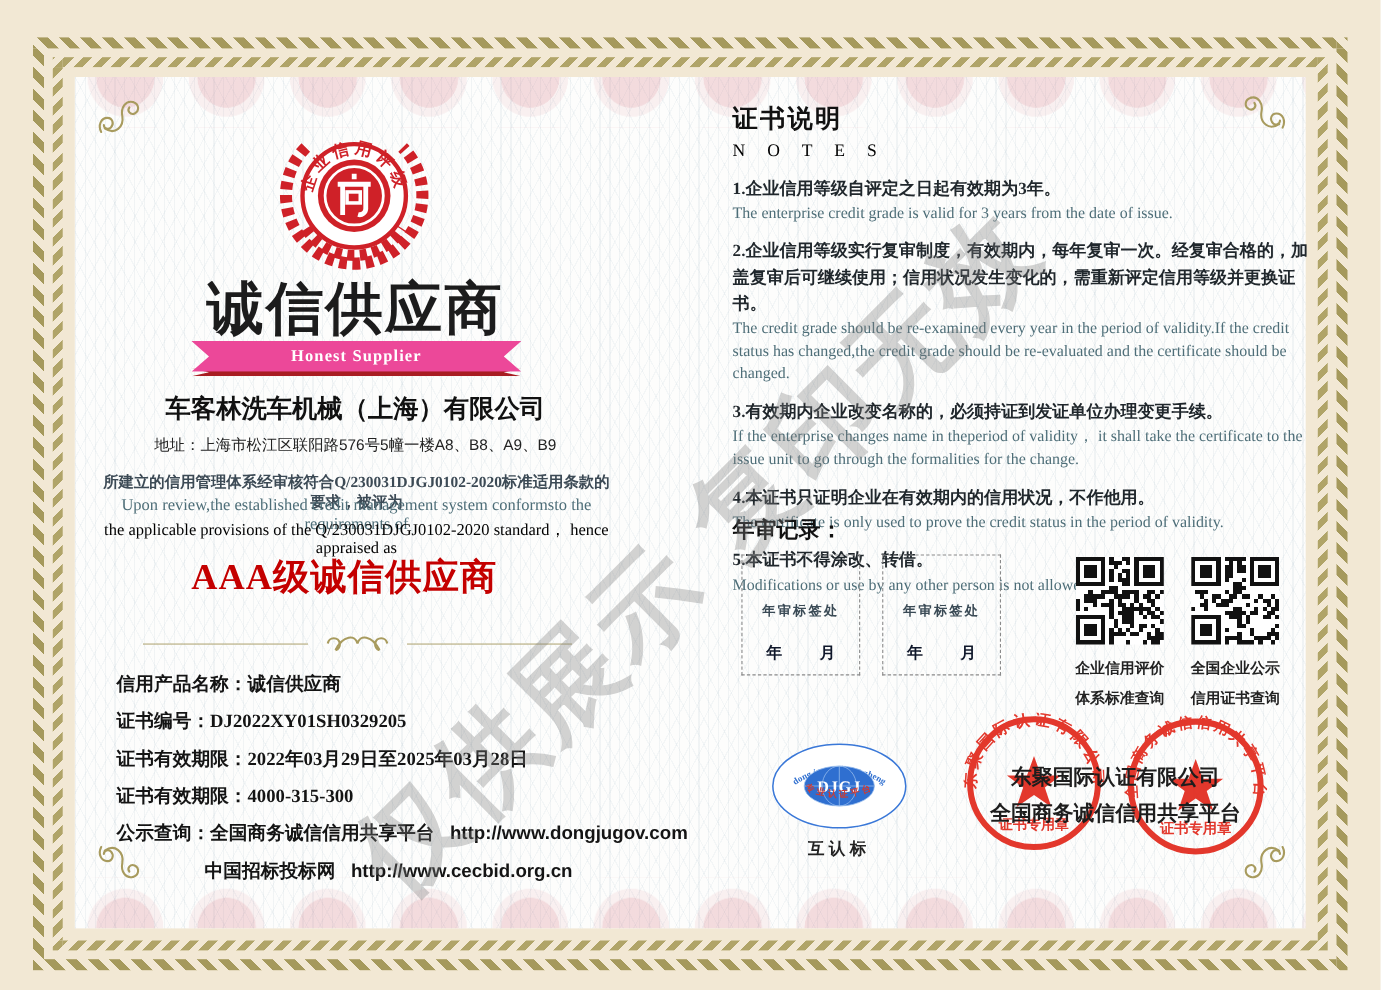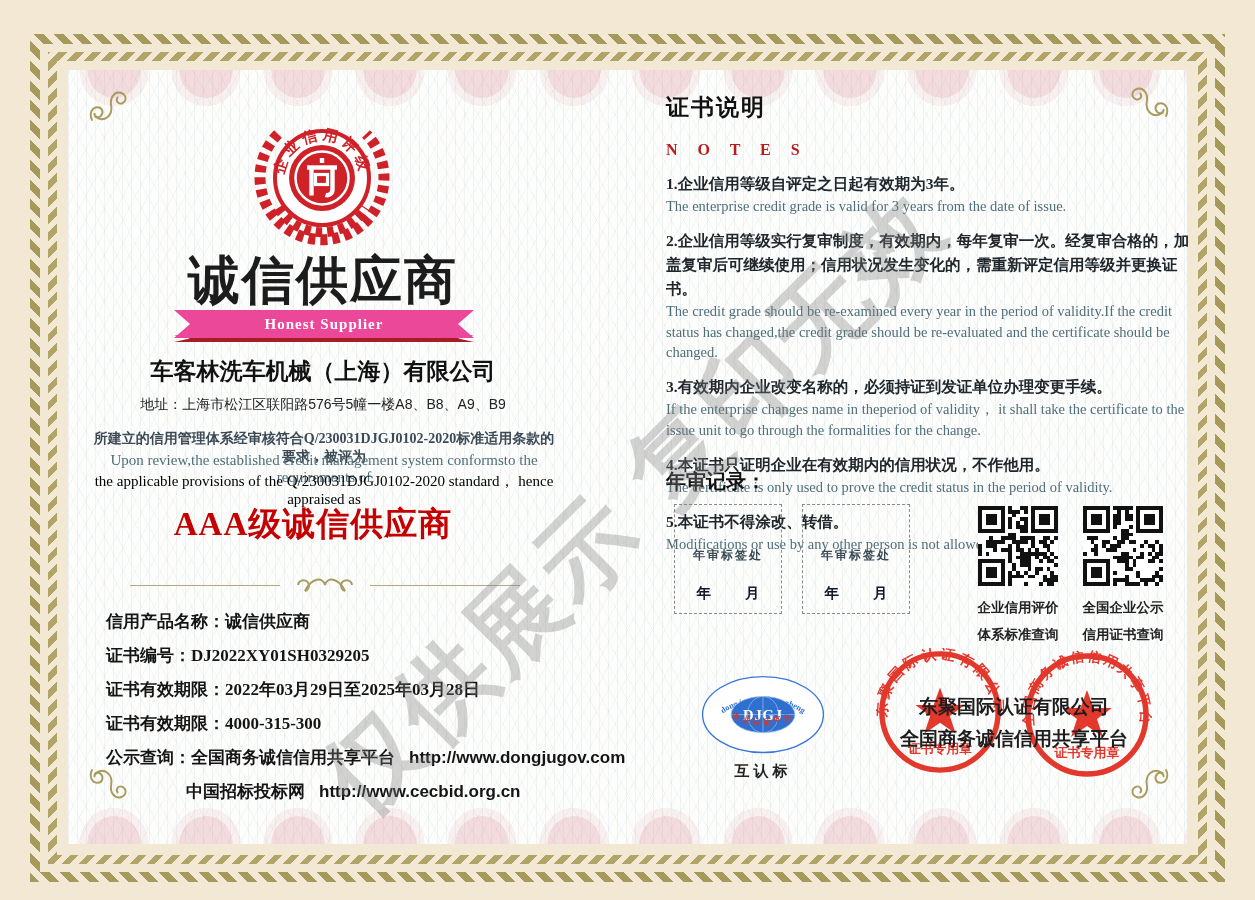--- a/index.html
+++ b/index.html
@@ -52,21 +52,21 @@
   .divider .line{height:0;border-top:1.5px solid #b3a97a;flex:1;}
   .details{position:absolute;left:106px;top:610px;width:470px;}
   .detail-row{font-size:17px;font-weight:bold;color:#141414;margin-bottom:11px;white-space:nowrap;}
   .detail-row .lbl{color:#141414;}
   .detail-row .lnk{margin-left:14px;font-family:"Liberation Sans",sans-serif;}
   .detail-row.indent{padding-left:80px;}
   
   .notes{position:absolute;left:666px;top:92px;width:530px;z-index:5;}
   .notes-h-zh{font-size:23px;font-weight:bold;color:#111;letter-spacing:2px;
     font-family:"Liberation Sans",sans-serif;}
-  .notes-h-en{font-size:16px;font-weight:bold;color:#b91c1c;letter-spacing:8px;margin-top:18px;}
+  .notes-h-en{font-size:16px;font-weight:normal;color:#000000;letter-spacing:8px;margin-top:6px;}
   .note-item{margin-top:13px;}
   .note-zh{font-size:15.5px;font-weight:bold;color:#20272c;line-height:1.55;}
   .note-en{font-size:14.5px;color:#4e6e78;line-height:1.4;}
   .annual{position:absolute;left:666px;top:468px;width:528px;height:196px;z-index:5;}
   .annual-h{position:absolute;left:0;top:0;font-size:20px;font-weight:bold;color:#111;
     font-family:"Liberation Sans",sans-serif;}
   .review-box{position:absolute;top:36px;width:106px;height:108px;border:1.5px dashed #8a8a8a;}
   .review-box .box-label{position:absolute;top:42px;left:0;width:100%;text-align:center;
     font-size:12px;color:#3a4a55;letter-spacing:2px;font-weight:bold;}
   .review-box .box-date{position:absolute;bottom:10px;left:0;width:100%;text-align:center;

